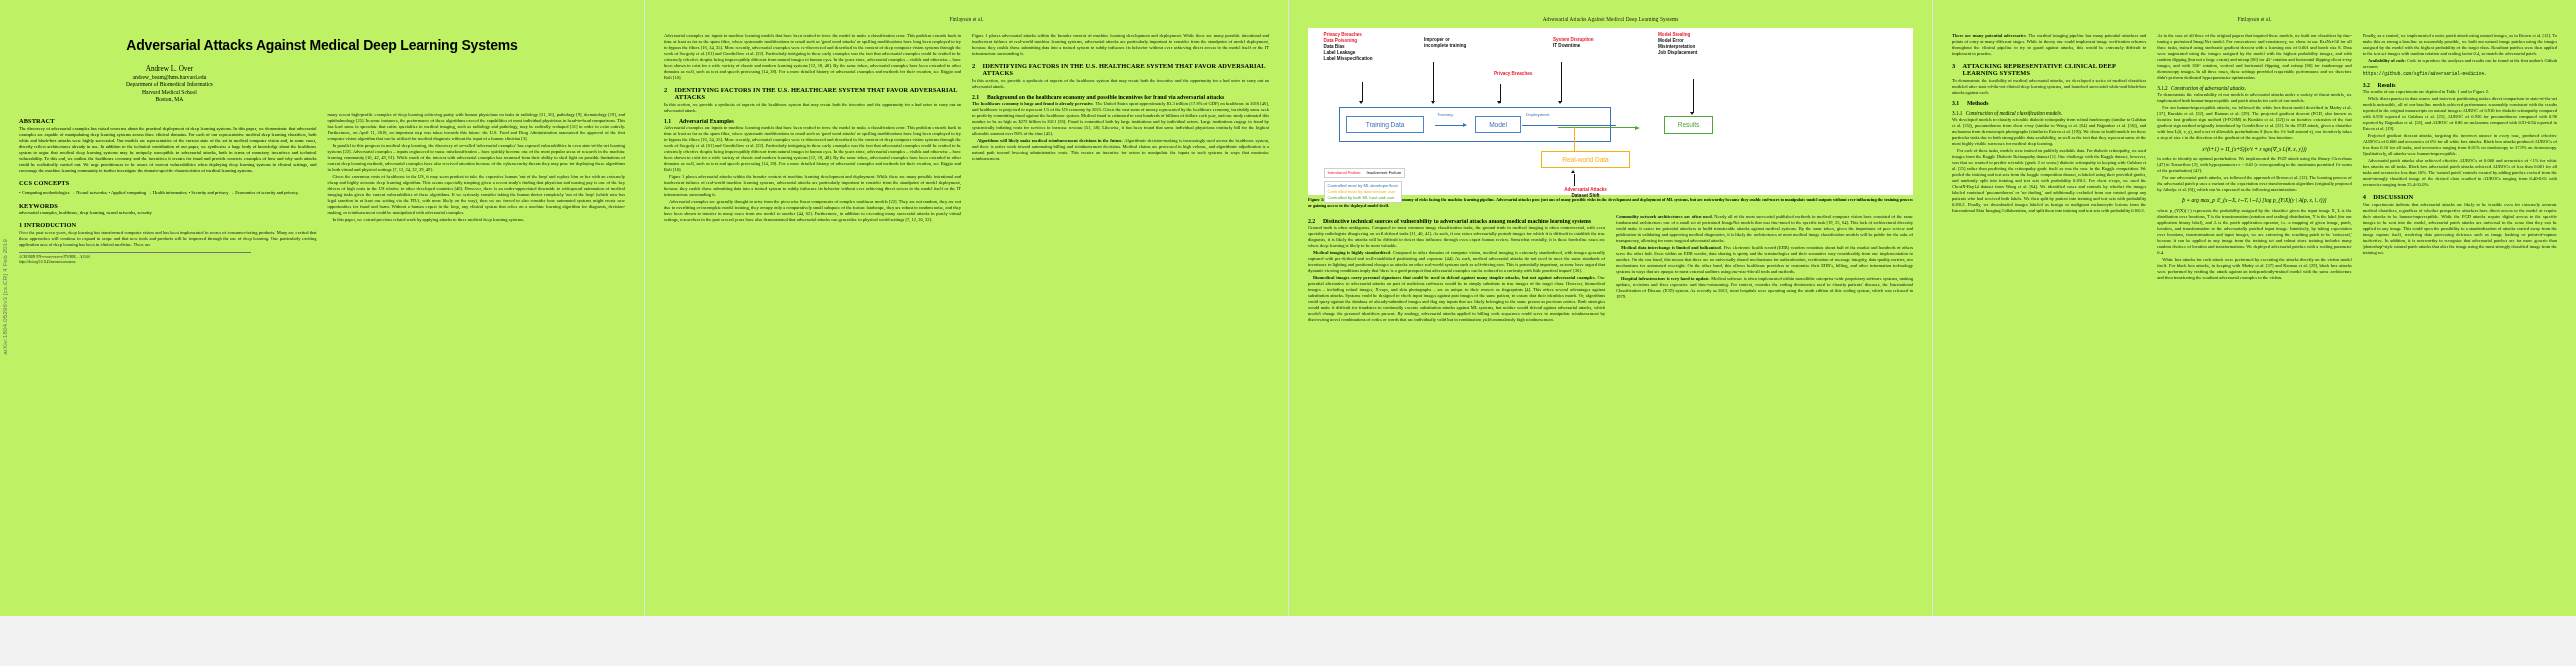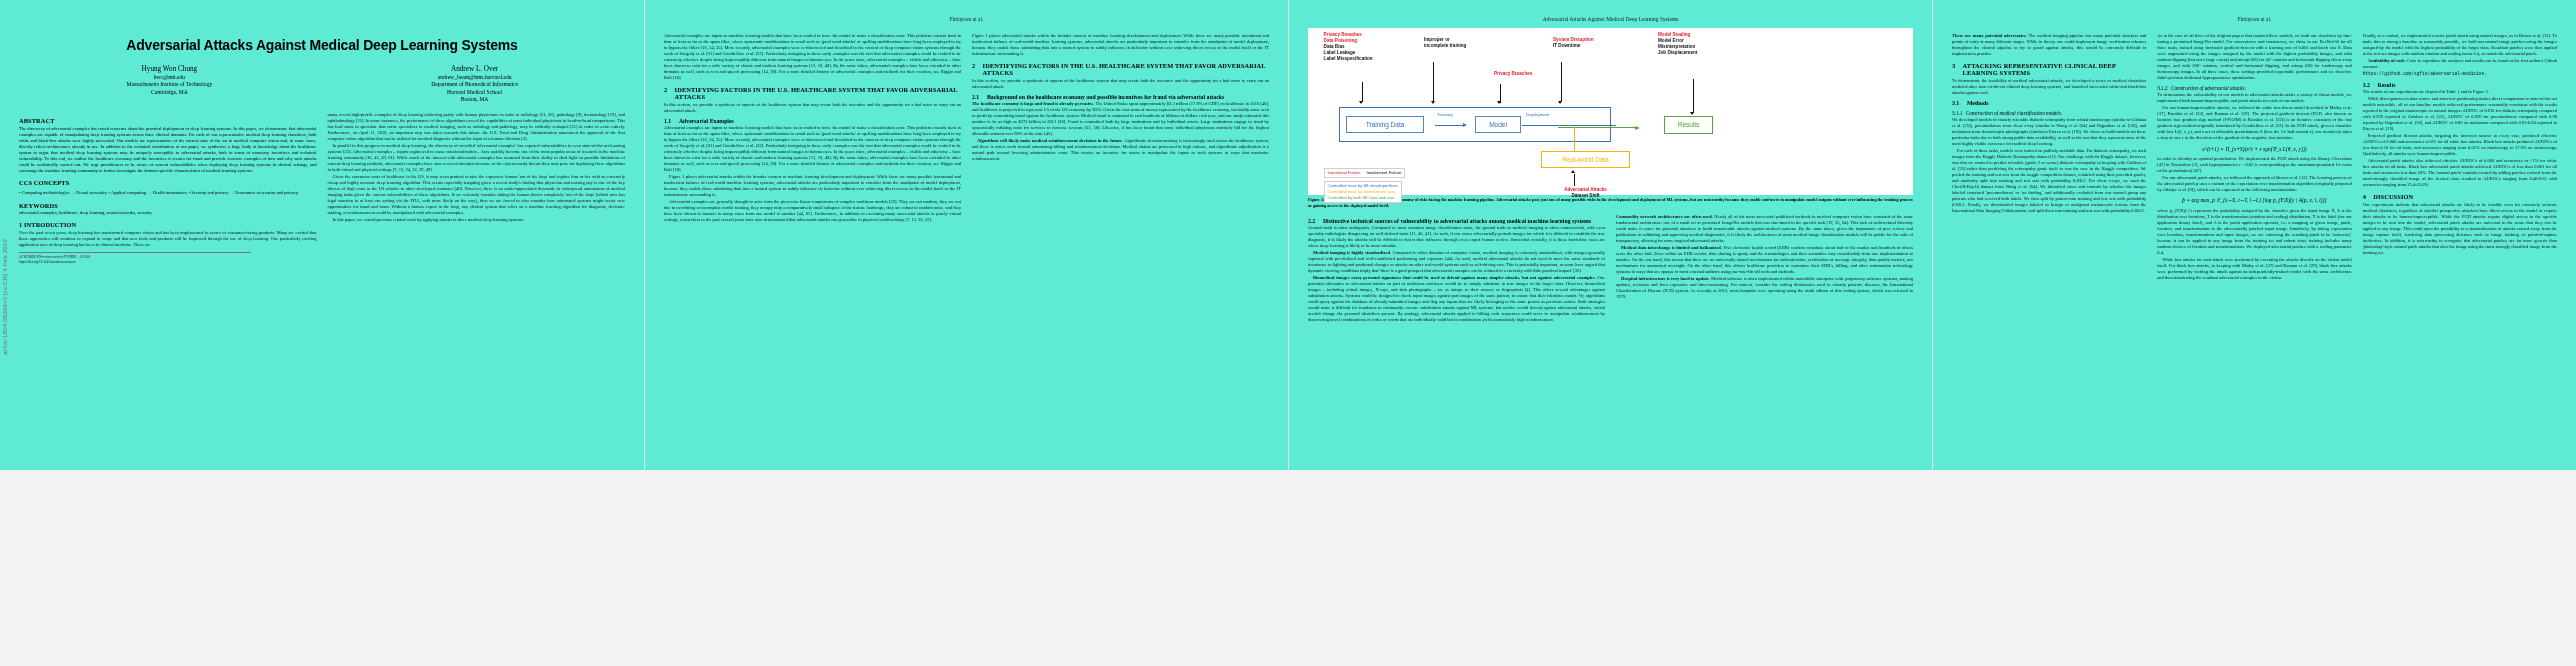--- a/index.html
+++ b/index.html
@@ -14,22 +14,22 @@
   }
   .spread {
     display: flex;
     width: 2576px; height: 667px;
     background: #f2f2f2;
     gap: 0;
   }
   .page {
     position: relative;
     width: 644px;
-    height: 470px;
-    background: #5eead4;
+    height: 616px;
+    background: #bef264;
     padding: 15.6px 19px 11px 19px;
     overflow: hidden;
   }
   .page + .page { border-left: 0.6px solid #e2e2e2; }
 
   
   .runhead {
     height: 12.2px;
     display: flex;
     align-items: flex-start;
@@ -245,26 +245,20 @@
 
   <div class="page">
 
     <div class="arxiv-stamp">arXiv:1804.05296v3  [cs.CR]  4 Feb 2019</div>
 
     <div class="titleblock">
       <h1 class="paper-title">Adversarial Attacks Against Medical Deep Learning Systems</h1>
       <div class="authors-grid">
 
 
-        <div class="author">
-          <div class="name">Hyung Won Chung</div>
-          <div class="email">hwc@mit.edu</div>
-          <div class="aff">Massachusetts Institute of Technology</div>
-          <div class="city">Cambridge, MA</div>
-        </div>
 
 
         <div class="author">
           <div class="name">Andrew L. Over</div>
           <div class="email">andrew_beam@hms.harvard.edu</div>
           <div class="aff">Department of Biomedical Informatics</div>
           <div class="aff">Harvard Medical School</div>
           <div class="city">Boston, MA</div>
         </div>
 

